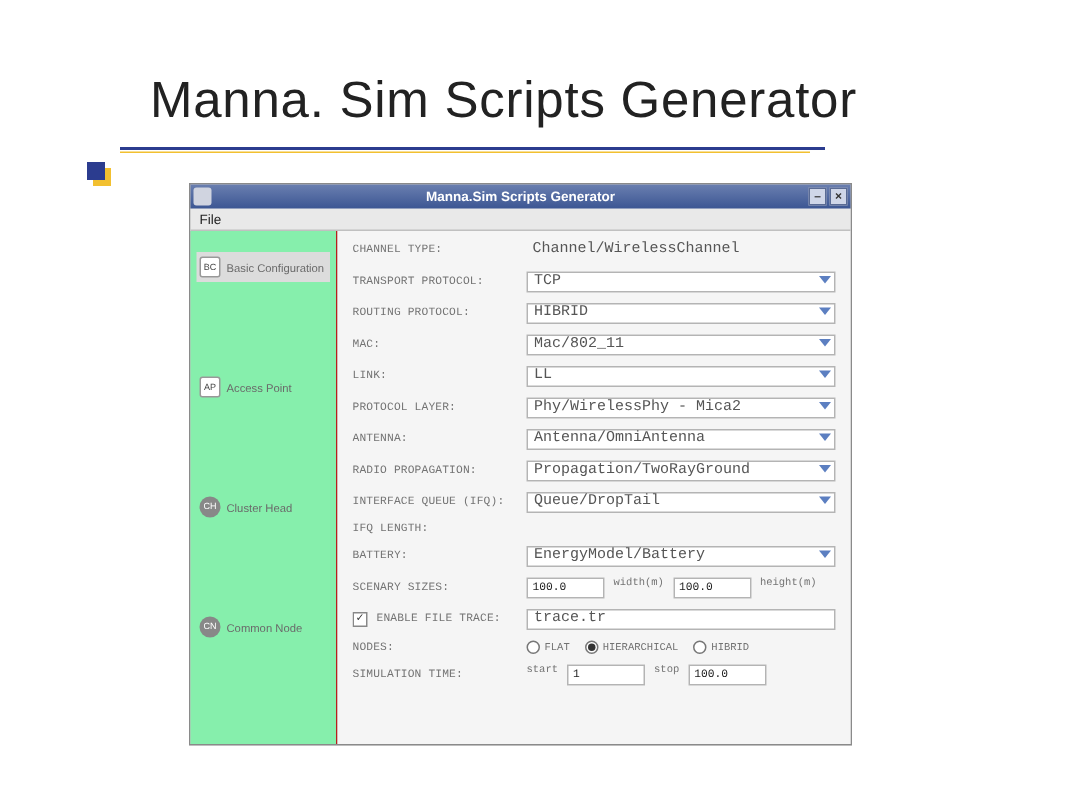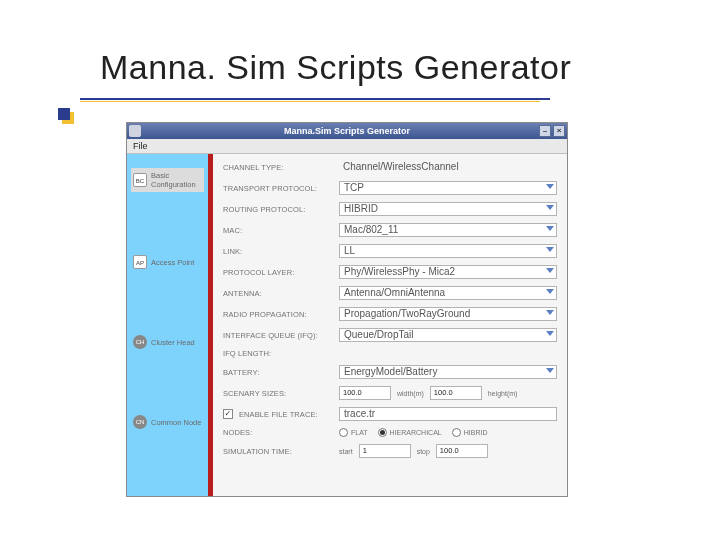--- a/index.html
+++ b/index.html
@@ -98,23 +98,23 @@
     padding: 2px 6px;
     background: #e9e9e9;
     border-bottom: 1px solid #c0c0c0;
     font-size: 9px;
   }
   .app-body {
     display: flex;
     height: 342px;
   }
   .sidebar {
-    width: 86px;
-    background: #7dd3fc;
-    border-right: 5px solid #b91c1c;
+    width: 98px;
+    background: #86efac;
+    border-right: 1px solid #b91c1c;
     padding: 14px 4px;
   }
   .sidebar-item {
     display: flex;
     align-items: center;
     gap: 4px;
     padding: 3px 2px;
     font-size: 7.5px;
     color: #6a6a6a;
     margin-bottom: 60px;
@@ -144,20 +144,21 @@
     background: #f5f5f5;
     padding: 6px 10px 6px 10px;
     display: flex;
     flex-direction: column;
     gap: 7px;
   }
   .form-row {
     display: flex;
     align-items: center;
     gap: 4px;
+    font-family: Liberation Mono, monospace;
   }
   .form-label {
     width: 112px;
     font-size: 7.5px;
     color: #737373;
     letter-spacing: 0.1px;
     white-space: nowrap;
     overflow: hidden;
   }
   .form-field {
@@ -183,21 +184,20 @@
     top: 2px;
     width: 0; height: 0;
     border-left: 4px solid transparent;
     border-right: 4px solid transparent;
     border-top: 5px solid #5c7fc1;
   }
   .inline-pair {
     display: flex;
     gap: 6px;
     flex: 1;
-    align-items: center;
   }
   .inline-pair .mini {
     width: 52px;
     height: 14px;
     background: #fff;
     border: 1px solid #b4b4b4;
     font-size: 7.5px;
     padding: 0 3px;
     line-height: 12px;
   }

